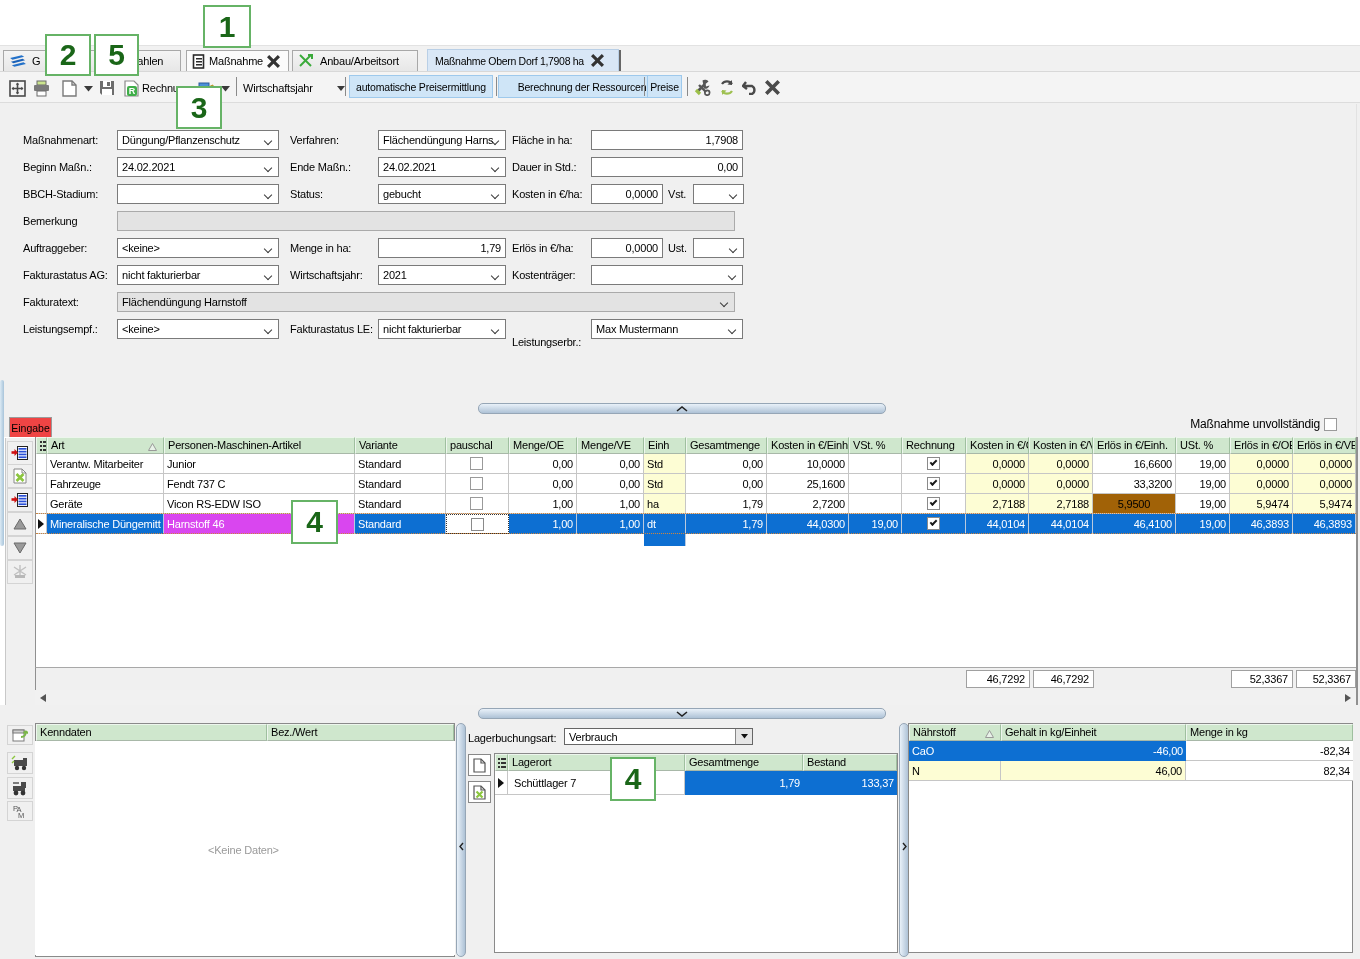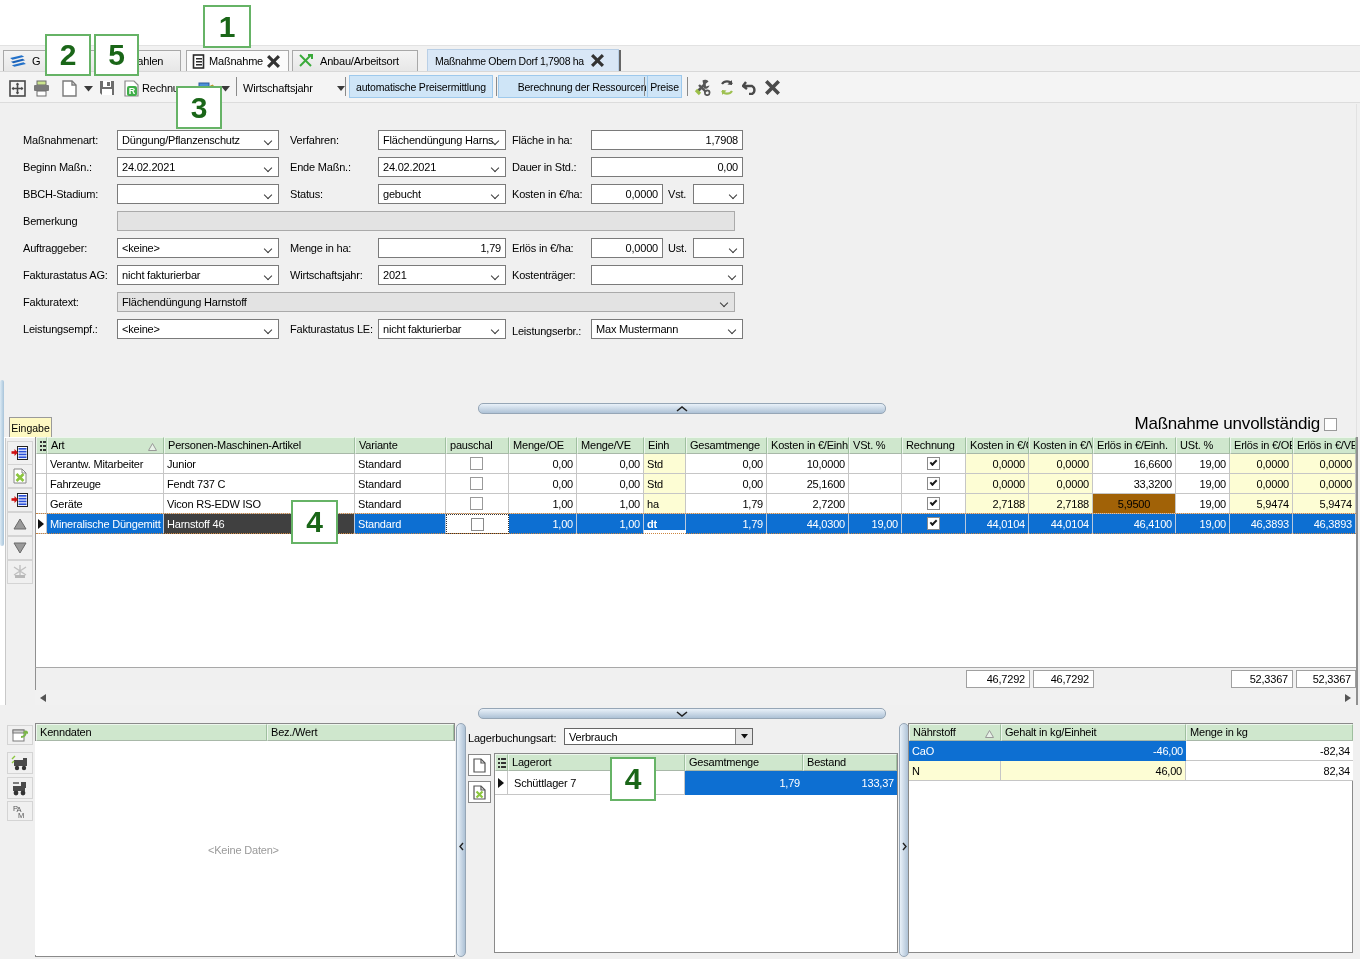--- a/index.html
+++ b/index.html
@@ -193,32 +193,32 @@
     <span class="chev"></span>
   </div>
 
 <div class="lbl" style="left:23px;top:292px;">Fakturatext:</div>
 <div class="inp gray" style="left:117px;top:292px;width:618px;height:20px;">Flächendüngung Harnstoff<span class="chev"></span></div>
 
 <div class="lbl" style="left:23px;top:319px;">Leistungsempf.:</div>
 <div class="inp" style="left:117px;top:319px;width:162px;height:20px;">&lt;keine&gt;<span class="chev"></span></div>
 <div class="lbl" style="left:290px;top:319px;">Fakturastatus LE:</div>
 <div class="inp" style="left:378px;top:319px;width:128px;height:20px;">nicht fakturierbar<span class="chev"></span></div>
-<div class="lbl" style="left:512px;top:321px;">Leistungserbr.:</div>
+<div class="lbl" style="left:512px;top:332px;">Leistungserbr.:</div>
 <div class="inp" style="left:591px;top:319px;width:152px;height:20px;">Max Mustermann<span class="chev"></span></div>
 
 <div class="abs" style="left:478px;top:403px;width:408px;height:11px;border:1px solid #96a6b6;border-radius:5px;background:linear-gradient(#e9f1f9,#aec2d6);"></div>
 <svg class="abs" style="left:676px;top:406px;" width="12" height="6" viewBox="0 0 12 6">
     <path d="M1 5 L6 1 L11 5" fill="none" stroke="#222" stroke-width="1.6"></path>
   </svg>
 
 <div class="abs" style="left:0;top:380px;width:4px;height:166px;background:linear-gradient(90deg,#dceaf4,#a8c4da);border-radius:2px;"></div>
 
-<div class="abs" style="left:9px;top:417px;width:43px;height:20px;background:#fef9c3;border:1px solid #9a9a9a;border-bottom:none;font-size:10.5px;display:flex;align-items:center;justify-content:center;">Eingabe</div>
-<div class="lbl" style="right:40px;top:414px;font-size:17px;">Maßnahme unvollständig</div>
+<div class="abs" style="left:9px;top:417px;width:43px;height:20px;background:#ef4444;border:1px solid #9a9a9a;border-bottom:none;font-size:10.5px;display:flex;align-items:center;justify-content:center;">Eingabe</div>
+<div class="lbl" style="right:40px;top:414px;font-size:12px;">Maßnahme unvollständig</div>
 <div class="cb" style="left:1324px;top:418px;border-color:#9a9a9a;"></div>
 
 <div class="abs" style="left:5px;top:438px;width:30px;height:267px;background:#f0f0f0;border-left:1px solid #c8c8c8;"></div>
 <div class="icobtn" style="left:7px;top:441px;width:26px;height:24px;">
   <svg width="18" height="16" viewBox="0 0 18 16">
       <rect x="6.5" y="1.5" width="10" height="13" fill="#fff" stroke="#222"></rect>
       <rect x="7.5" y="3" width="8" height="1.7" fill="#2a50d8"></rect>
       <rect x="7.5" y="5.8" width="8" height="1.7" fill="#2a50d8"></rect>
       <rect x="7.5" y="8.6" width="8" height="1.7" fill="#2a50d8"></rect>
       <rect x="7.5" y="11.4" width="8" height="1.7" fill="#2a50d8"></rect>
@@ -360,28 +360,28 @@
 <div class="cell" style="left:966px;top:494px;width:63px;height:20px;background:#fdfdd4;color:#000;border-right:1px solid #c6c6c6;border-bottom:1px solid #c6c6c6;text-align:right;">2,7188</div>
 <div class="cell" style="left:1029px;top:494px;width:64px;height:20px;background:#fdfdd4;color:#000;border-right:1px solid #c6c6c6;border-bottom:1px solid #c6c6c6;text-align:right;">2,7188</div>
 <div class="cell" style="left:1093px;top:494px;width:83px;height:20px;background:#a16207;color:#000;border-right:1px solid #c6c6c6;border-bottom:1px solid #c6c6c6;text-align:center;">5,9500</div>
 <div class="cell" style="left:1176px;top:494px;width:54px;height:20px;background:#fff;color:#000;border-right:1px solid #c6c6c6;border-bottom:1px solid #c6c6c6;text-align:right;">19,00</div>
 <div class="cell" style="left:1230px;top:494px;width:63px;height:20px;background:#fdfdd4;color:#000;border-right:1px solid #c6c6c6;border-bottom:1px solid #c6c6c6;text-align:right;">5,9474</div>
 <div class="cell" style="left:1293px;top:494px;width:63px;height:20px;background:#fdfdd4;color:#000;border-right:1px solid #c6c6c6;border-bottom:1px solid #c6c6c6;text-align:right;">5,9474</div>
 <div class="cell" style="left:36px;top:514px;width:11px;height:20px;background:#fff;border-right:1px solid #c6c6c6;border-bottom:1px solid #c6c6c6;padding:0;"><svg width="6" height="10" viewBox="0 0 6 10" style="margin:5px 0 0 2px;">
         <path d="M0 0 L6 5 L0 10 Z" fill="#111"></path>
       </svg></div>
 <div class="cell" style="left:47px;top:514px;width:117px;height:20px;background:#0d6fd2;color:#fff;border-right:1px solid #b9c9de;">Mineralische Düngemitt</div>
-<div class="cell" style="left:164px;top:514px;width:191px;height:20px;background:#404040;color:#fff;border-right:1px solid #b9c9de;">Harnstoff 46</div>
+<div class="cell" style="left:164px;top:514px;width:191px;height:20px;background:#d946ef;color:#fff;border-right:1px solid #b9c9de;">Harnstoff 46</div>
 <div class="cell" style="left:355px;top:514px;width:91px;height:20px;background:#0d6fd2;color:#fff;border-right:1px solid #b9c9de;">Standard</div>
 <div class="cell" style="left:446px;top:514px;width:63px;height:20px;background:#fff;border:1px dotted #333;padding:0;">
       <span class="cb" style="left:24px;top:3px;border-color:#8a8a8a;"></span>
     </div>
 <div class="cell" style="left:509px;top:514px;width:68px;height:20px;background:#0d6fd2;color:#fff;border-right:1px solid #b9c9de;text-align:right;">1,00</div>
 <div class="cell" style="left:577px;top:514px;width:67px;height:20px;background:#0d6fd2;color:#fff;border-right:1px solid #b9c9de;text-align:right;">1,00</div>
-<div class="cell" style="left:644px;top:514px;width:42px;height:16px;background:#0d6fd2;color:#fff;border-right:1px solid #b9c9de;font-weight:bold;">dt</div>
+<div class="cell" style="left:644px;top:514px;width:42px;height:32px;background:#0d6fd2;color:#fff;border-right:1px solid #b9c9de;">dt</div>
 <div class="cell" style="left:686px;top:514px;width:81px;height:20px;background:#0d6fd2;color:#fff;border-right:1px solid #b9c9de;text-align:right;">1,79</div>
 <div class="cell" style="left:767px;top:514px;width:82px;height:20px;background:#0d6fd2;color:#fff;border-right:1px solid #b9c9de;text-align:right;">44,0300</div>
 <div class="cell" style="left:849px;top:514px;width:53px;height:20px;background:#0d6fd2;color:#fff;border-right:1px solid #b9c9de;text-align:right;">19,00</div>
 <div class="cell" style="left:902px;top:514px;width:64px;height:20px;background:#0d6fd2;border-right:1px solid #b9c9de;padding:0;">
       <span class="cb" style="left:25px;top:3px;">
         <span class="ck"></span>
       </span>
     </div>
 <div class="cell" style="left:966px;top:514px;width:63px;height:20px;background:#0d6fd2;color:#fff;border-right:1px solid #b9c9de;text-align:right;">44,0104</div>
 <div class="cell" style="left:1029px;top:514px;width:64px;height:20px;background:#0d6fd2;color:#fff;border-right:1px solid #b9c9de;text-align:right;">44,0104</div>

